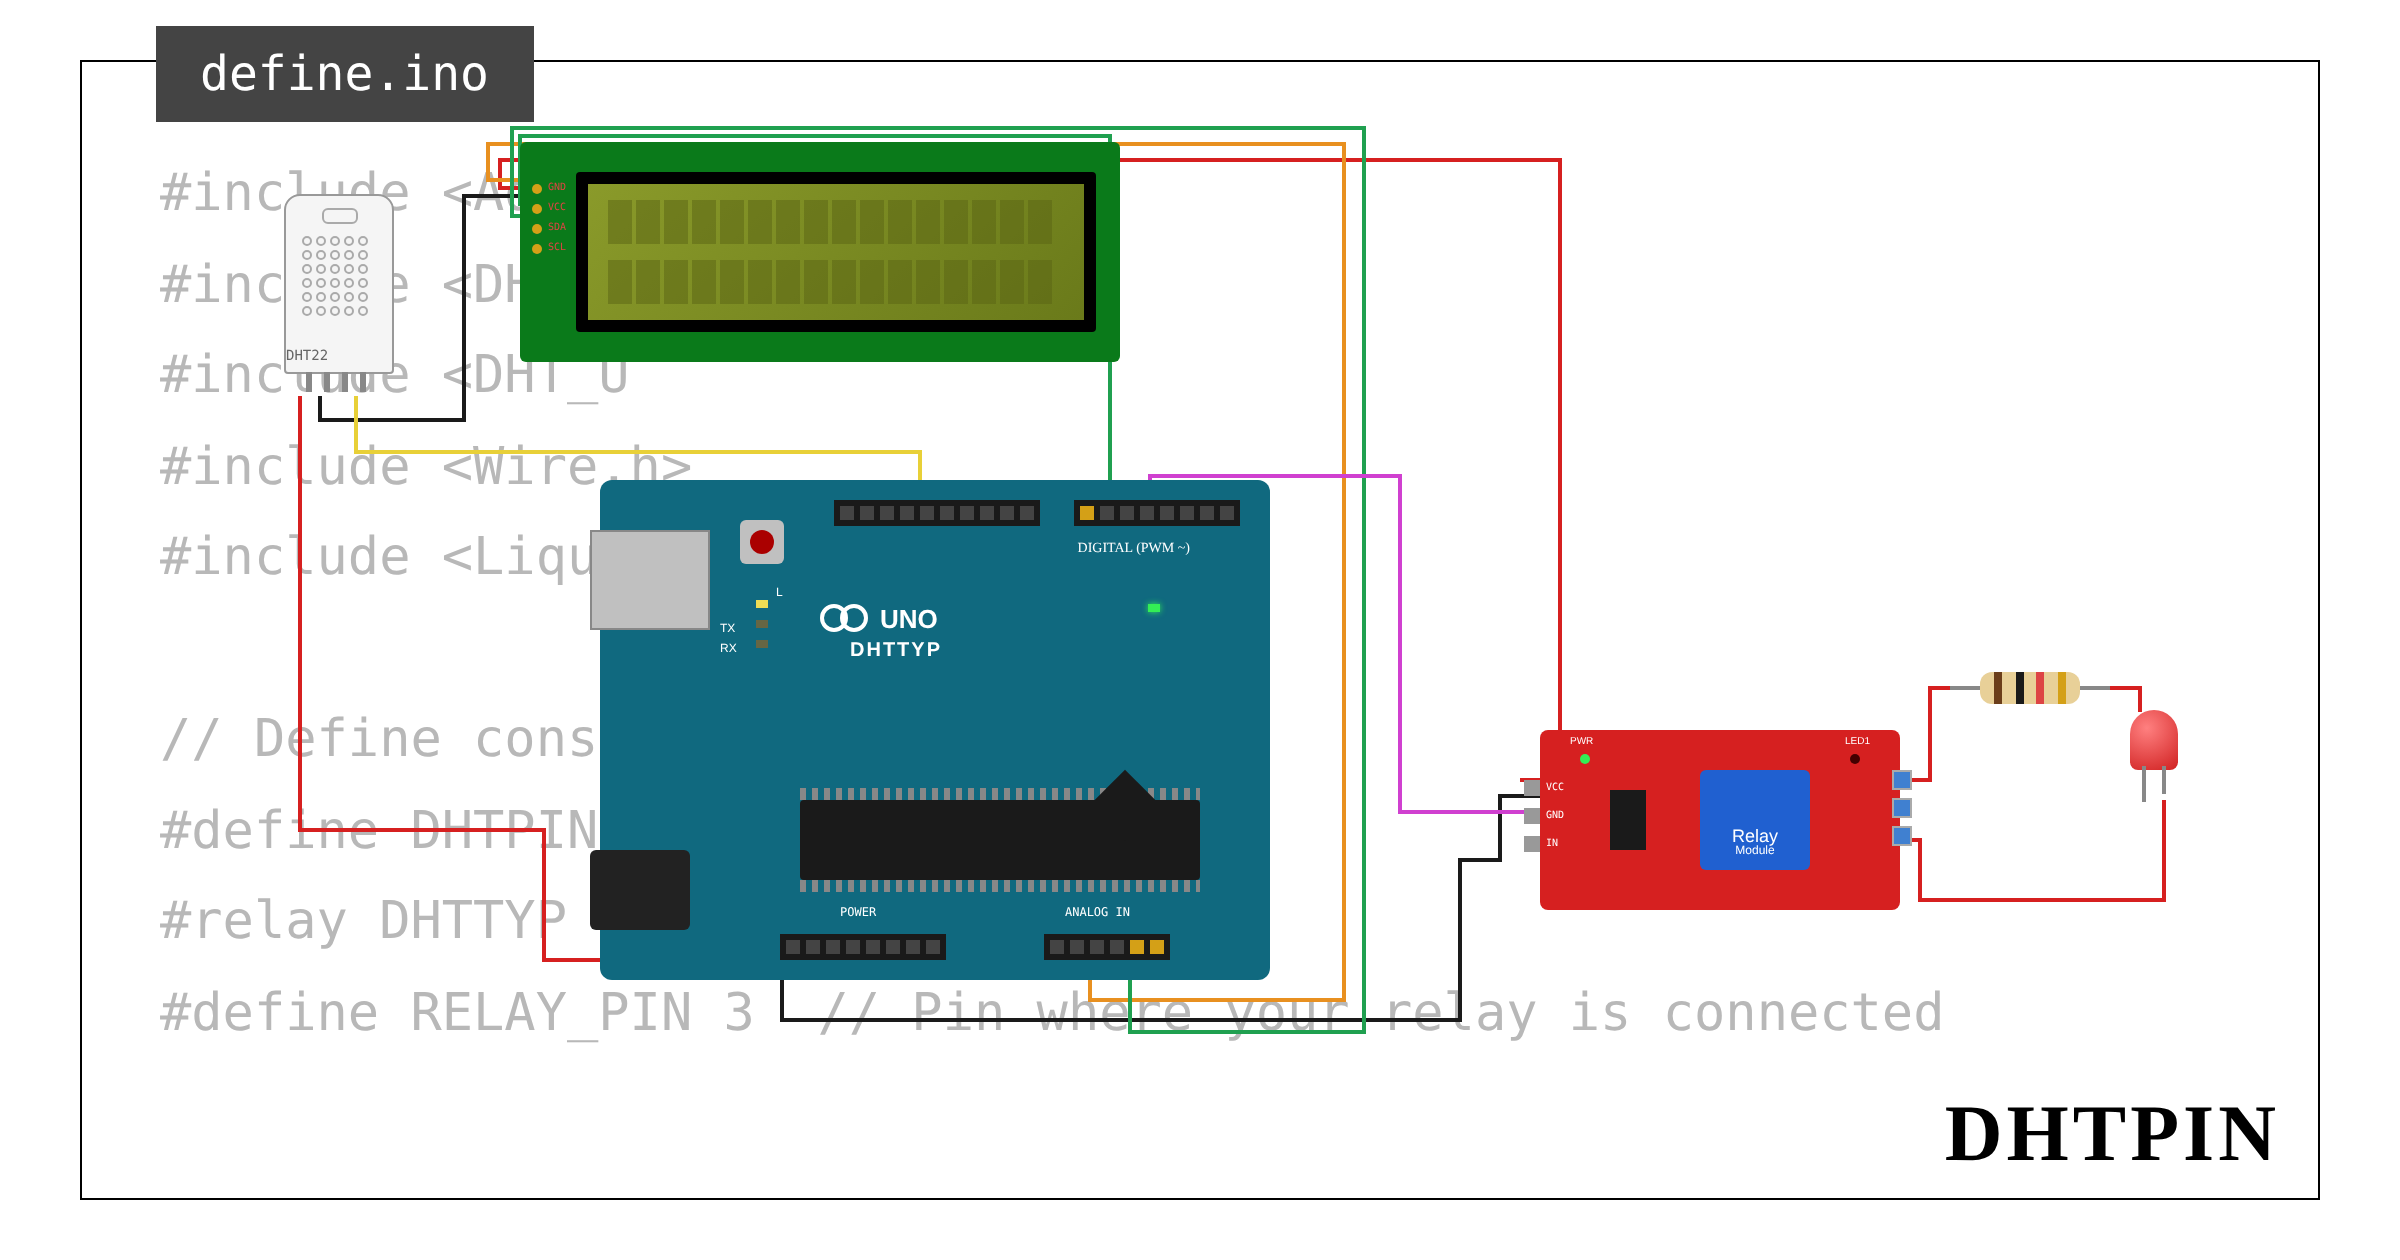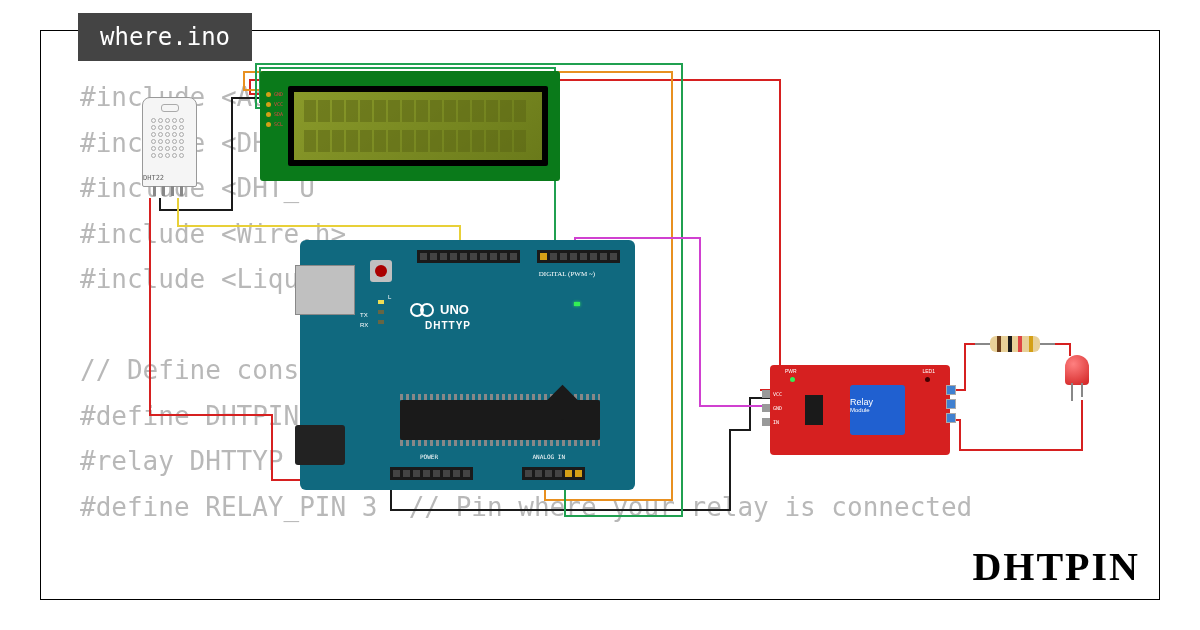--- a/index.html
+++ b/index.html
@@ -210,21 +210,21 @@
     .ard-chip::before { top: -6px; }
     .ard-chip::after { bottom: -6px; }
     .ard-logo {
       position: absolute;
       left: 110px;
       top: 62px;
       color: #fff;
       font-size: 13px;
       font-weight: bold;
       display: flex;
-      align-items: center;
+      align-items: flex-start;
       gap: 6px;
     }
     .ard-infinity {
       display: flex;
     }
     .ard-circ { width: 14px; height: 14px; border: 2px solid #fff; border-radius: 50%; }
     .ard-circ:last-child { margin-left: -4px; }
     .ard-brand {
       position: absolute;
       left: 125px;
@@ -263,21 +263,22 @@
     .relay-block {
       position: absolute;
       right: 45px;
       top: 20px;
       width: 55px;
       height: 50px;
       background: #2060d0;
       border-radius: 3px;
       color: #fff;
       font-size: 9px;
-      padding-top: 12px;
+      text-align: center;
+      padding-top: 28px;
       font-family: Arial;
     }
     .relay-block-sub { font-size:6px; }
     .relay-pins-left {
       position: absolute;
       left: -8px;
       top: 25px;
       display: flex;
       flex-direction: column;
       gap: 6px;
@@ -352,21 +353,21 @@
       fill: none;
       stroke-width: 2;
     }
   </style>
 </head>
 <body>
 
 <div class="outer-frame"></div>
 
 <div class="tab">
-  <span>where.ino</span>
+  <span>define.ino</span>
 </div>
 
 <div class="code-bg"><span>#include &lt;Adafru</span>
 <span>#include &lt;DHT.h&gt;</span>
 <span>#include &lt;DHT_U</span>
 <span>#include &lt;Wire.h&gt;</span>
 <span>#include &lt;LiquidCrystal_I2C.h&gt;</span>
 <span></span>
 <span>// Define constar</span>
 <span>#define DHTPIN</span>

